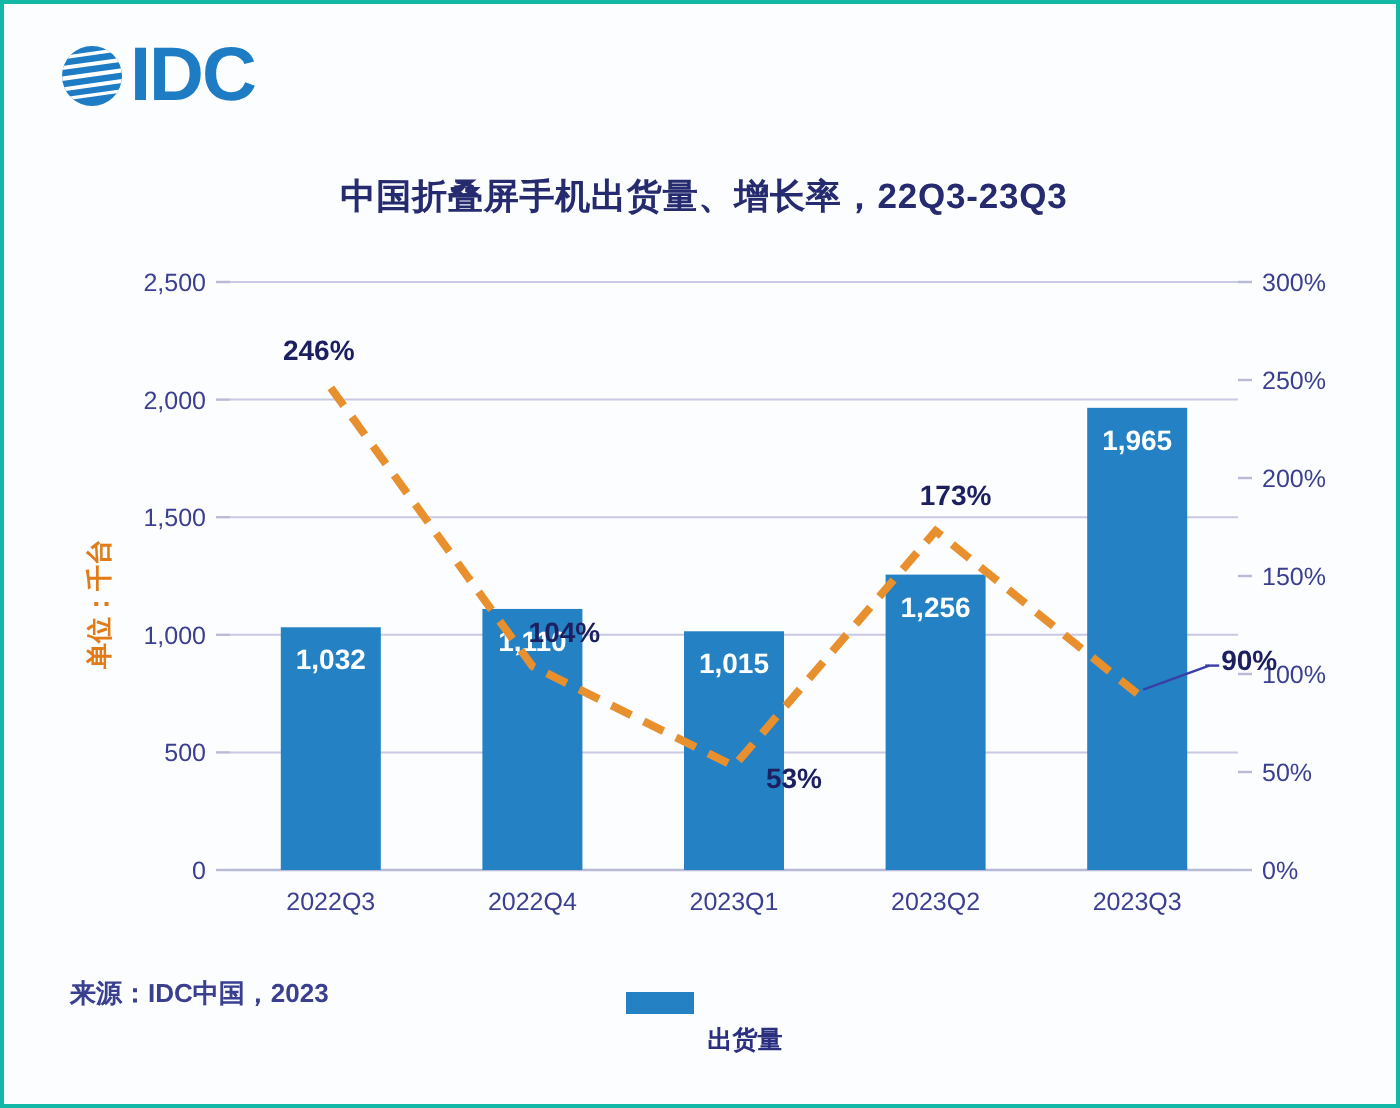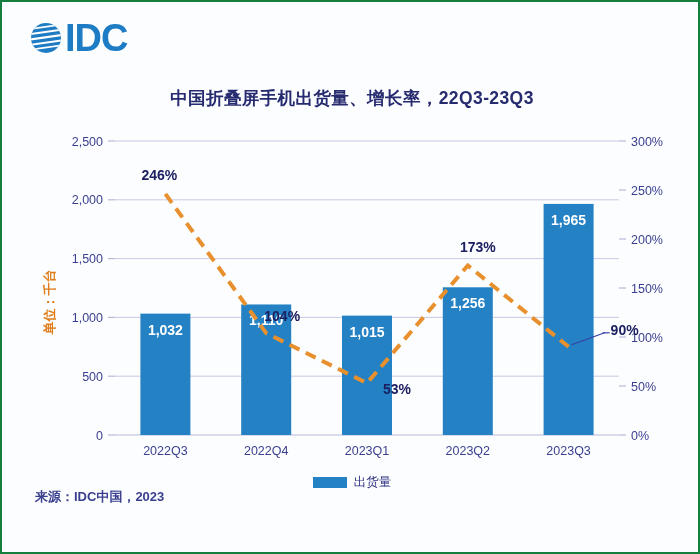--- a/index.html
+++ b/index.html
@@ -12,21 +12,21 @@
     height: 554px;
     font-family: "Liberation Sans", "DejaVu Sans", sans-serif;
     overflow: hidden;
   }
   #page {
     position: relative;
     width: 700px;
     height: 554px;
     box-sizing: border-box;
     background: #fbfdfe;
-    border: 2px solid #15803d;
+    border: 2px solid #14b8a6;
   }
   
   #logo {
     position: absolute;
     left: 26px;
     top: 14px;
     display: flex;
     align-items: center;
     height: 44px;
   }
@@ -106,21 +106,22 @@
   .legend-item { display:flex; align-items:center; gap:7px; }
   .legend-swatch-bar {
     width: 34px; height: 11px;
     background: #2481c4;
     display:block;
   }
   .legend-swatch-line { display:block; }
   .legend-text {
     font-size: 12.5px;
     color: #2b2f80;
-    font-weight: normal;
+    font-weight: bold;
+    margin-top: 38px;
   }
   
   #source {
     position: absolute;
     left: 33px;
     top: 486px;
     font-size: 13px;
     color: #3b3f8f;
     font-weight: bold;
   }

